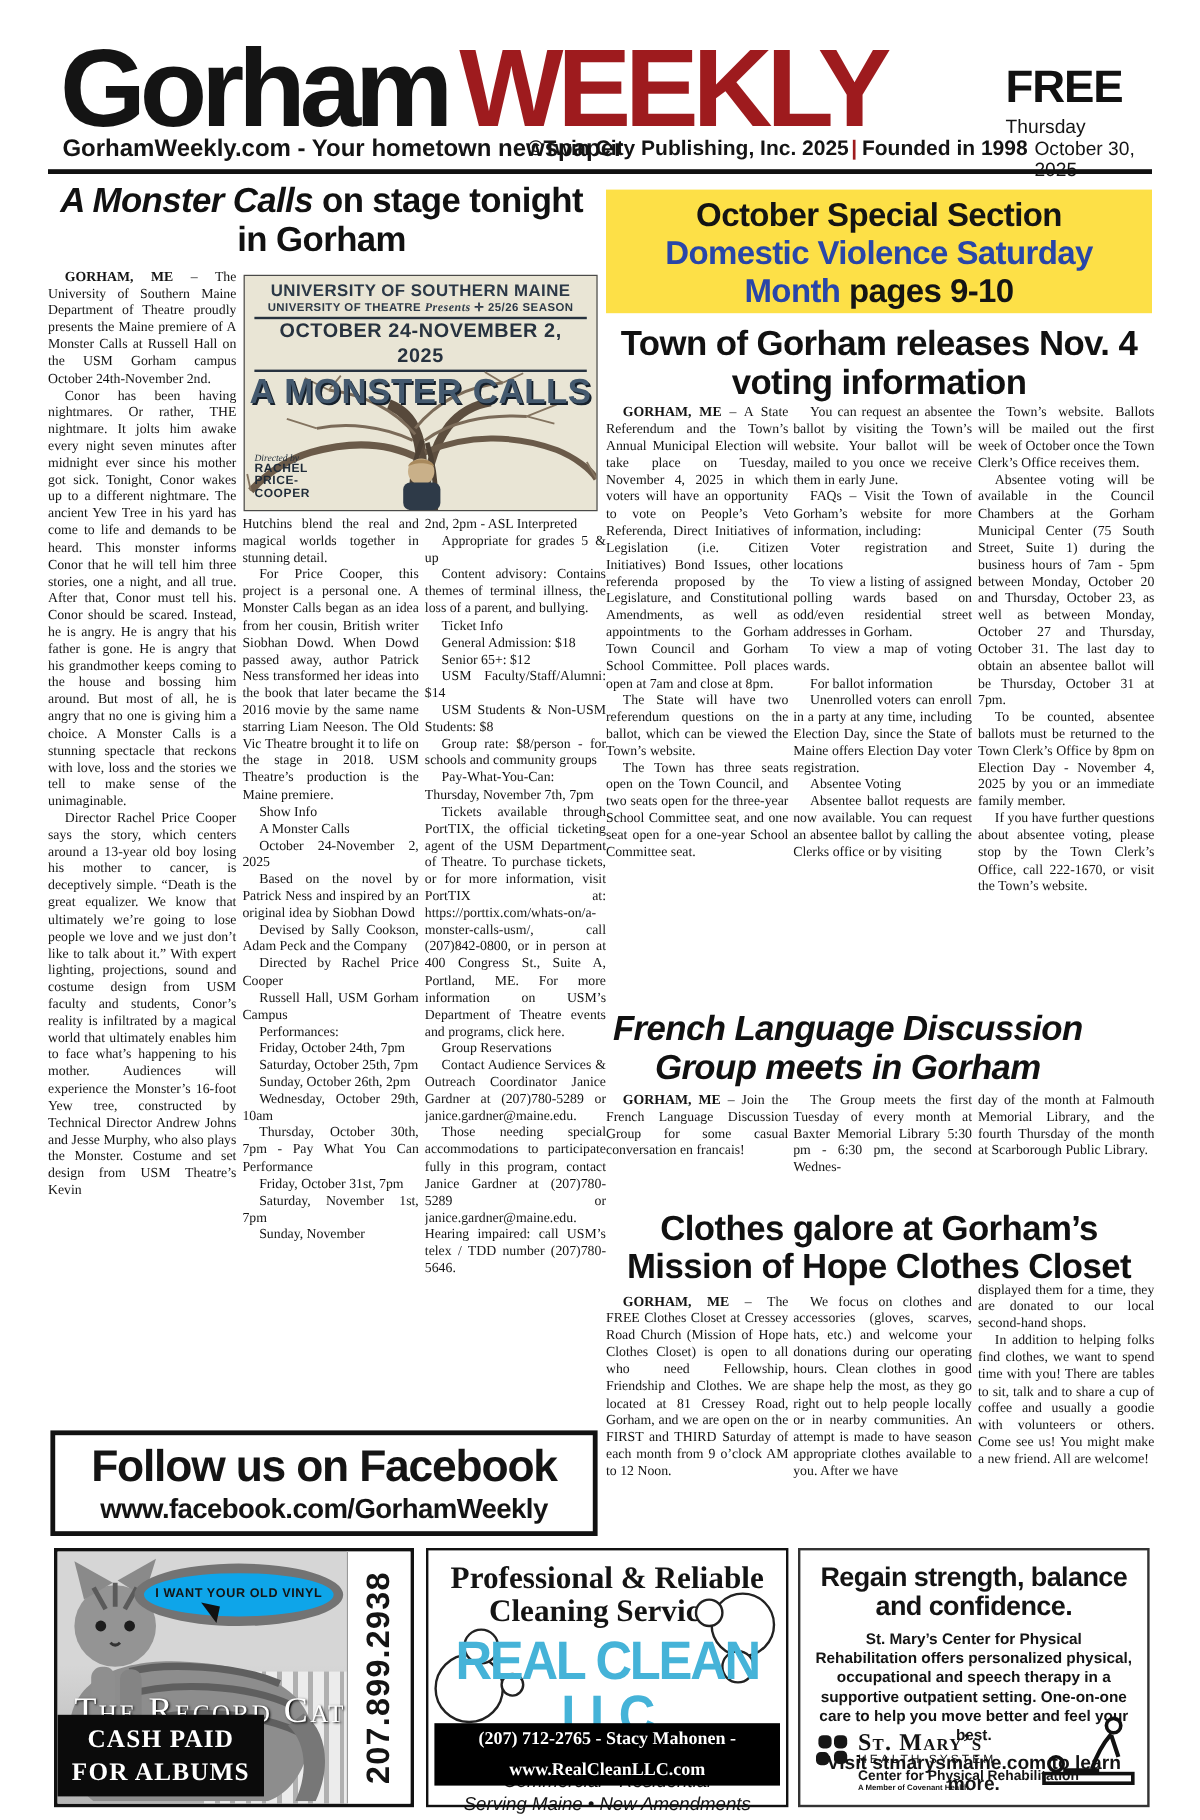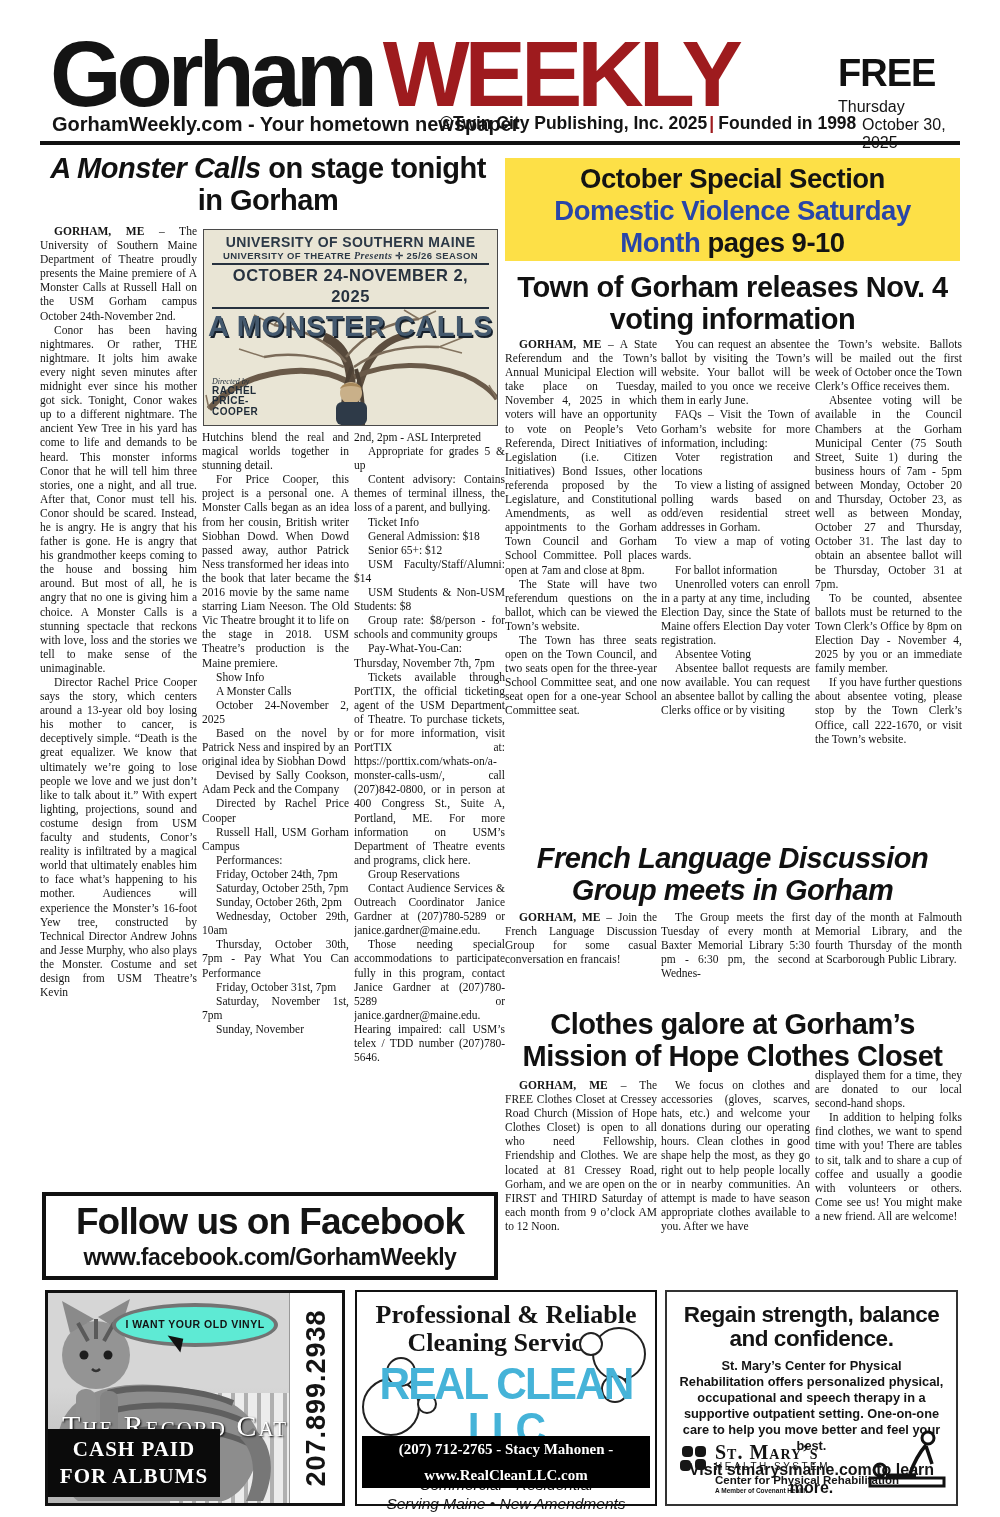--- a/index.html
+++ b/index.html
@@ -19,21 +19,21 @@
   .tagline{left:52px;top:113px;font-family:"Liberation Sans",sans-serif;font-weight:700;font-size:20px;}
   .copyright{left:440px;top:113px;font-family:"Liberation Sans",sans-serif;font-weight:700;font-size:17.5px;}
   .red-pipe{color:#9e1b1e;margin:0 4px 0 2px;}
   .rule{left:40px;top:141px;width:920px;height:4px;background:#111;}
 
   
   .headline{font-family:"Liberation Sans",sans-serif;font-weight:700;color:#111;
             text-align:center;line-height:1.12;letter-spacing:-0.5px;}
   #monster-head{left:42px;top:152px;width:452px;font-size:29px;}
   #voting-head{left:505px;top:271px;width:455px;font-size:29px;}
-  #french-head{left:505px;top:842px;width:455px;font-size:29px;font-style:italic;text-align:center;}
+  #french-head{left:479px;top:842px;width:455px;font-size:29px;font-style:italic;text-align:center;}
   #clothes-head{left:505px;top:1008px;width:455px;font-size:29px;}
 
   
   #special-box{left:505px;top:158px;width:455px;height:103px;background:#fde047;
                text-align:center;font-family:"Liberation Sans",sans-serif;font-weight:700;
                font-size:27.5px;line-height:32px;padding-top:5px;letter-spacing:-0.5px;box-sizing:border-box;}
   .blue{color:#2946a8;}
 
   
   .col{font-size:11.5px;line-height:14.1px;text-align:justify;overflow:hidden;}
@@ -77,21 +77,21 @@
           text-align:center;font-family:"Liberation Sans",sans-serif;font-weight:700;}
   #fb1{font-size:37px;margin-top:5px;letter-spacing:-1px;}
   #fb2{font-size:23px;margin-top:1px;letter-spacing:-0.5px;}
 
   
   #ad-cat{left:45px;top:1290px;width:300px;height:216px;border:3px solid #111;box-sizing:border-box;background:#fff;}
   .cat-photo{position:absolute;left:0;top:0;bottom:0;right:52px;overflow:hidden;
              background:linear-gradient(#d6d6d6 0 45%,#c2c2c2 75%,#b5b5b5);}
   .radiator{position:absolute;right:0;bottom:0;width:120px;height:110px;
             background:repeating-linear-gradient(90deg,#ececec 0 9px,#b0b0b0 9px 13px);}
-  .bubble{position:absolute;left:64px;top:10px;width:158px;height:36px;background:#5eead4;border:4px solid #737373;
+  .bubble{position:absolute;left:64px;top:10px;width:158px;height:36px;background:#0ea5e9;border:8px solid #737373;
           border-radius:50%;text-align:center;font-family:"Liberation Sans",sans-serif;font-weight:700;
           font-size:10.5px;line-height:34px;letter-spacing:0.5px;z-index:3;}
   .bubble-tail{position:absolute;left:118px;top:44px;width:0;height:0;z-index:3;
           border-left:16px solid transparent;border-top:14px solid #111;transform:rotate(12deg);}
   .cat-name{position:absolute;left:14px;top:116px;z-index:3;color:#fff;font-family:"Liberation Serif",serif;
             font-variant:small-caps;font-size:30px;letter-spacing:2px;text-shadow:1px 1px 2px #000;}
   .cash{position:absolute;left:0;bottom:6px;width:168px;background:#0b0b0b;color:#fff;text-align:center;
         font-family:"Liberation Serif",serif;font-weight:700;font-size:21px;line-height:27px;
         padding:7px 2px;letter-spacing:1px;z-index:3;}
   .phone-strip{position:absolute;right:0;top:0;bottom:0;width:52px;background:#fff;border-left:1px solid #999;}

